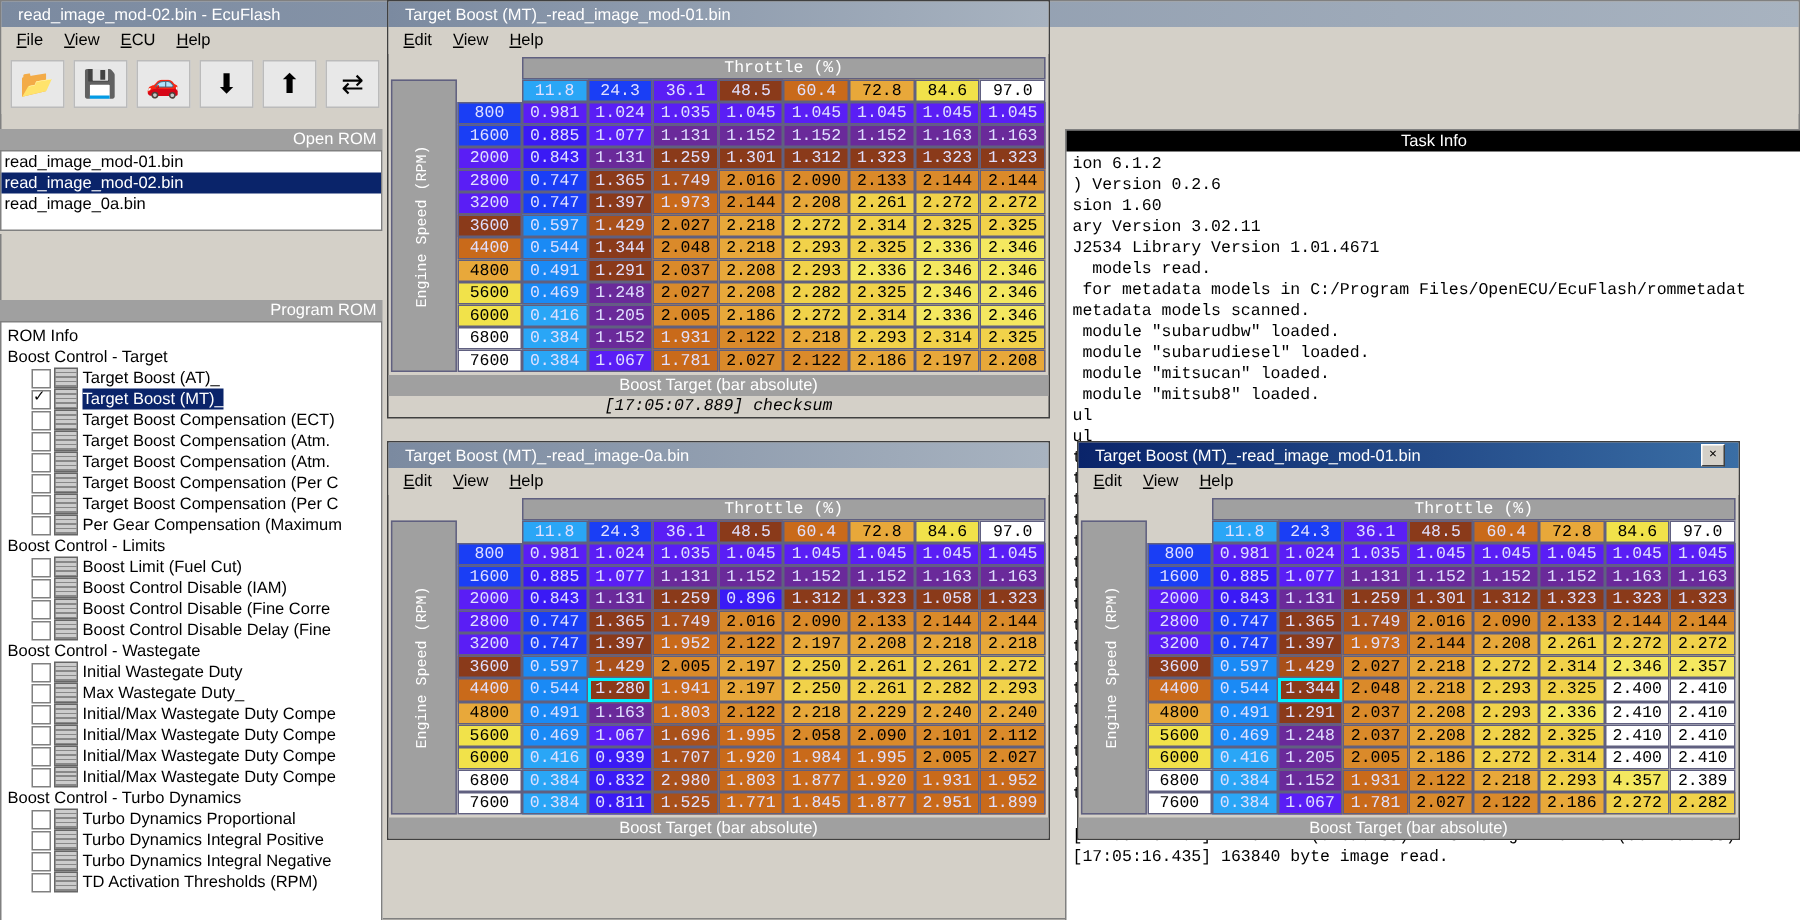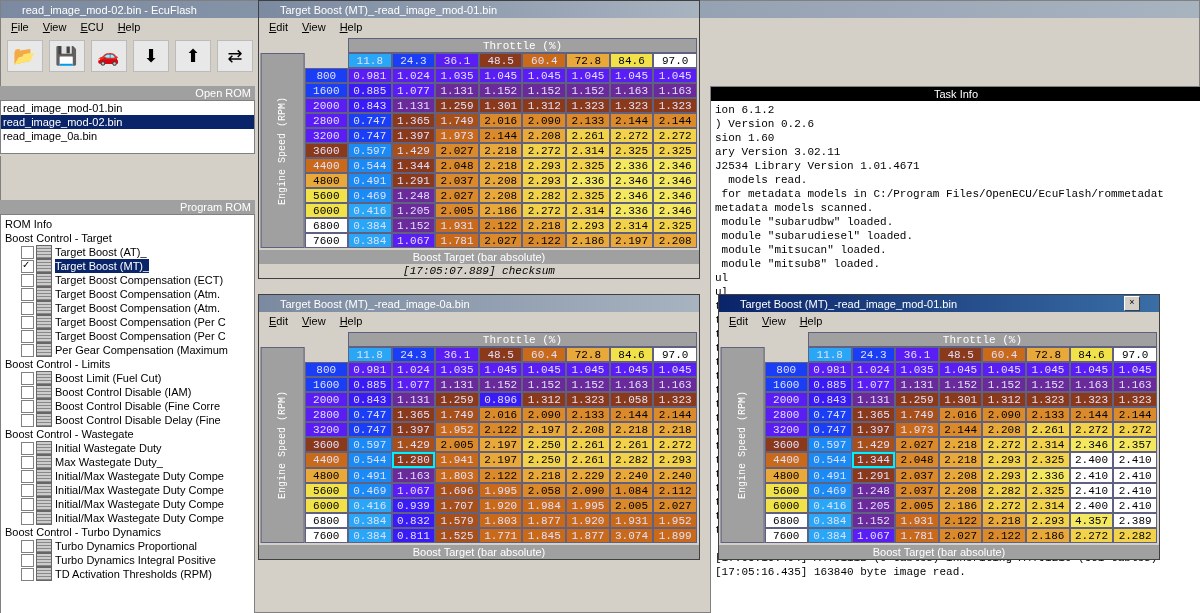--- a/index.html
+++ b/index.html
@@ -10,21 +10,21 @@
     font-size: 11px;
     background: #d4d0c8;
     color: #000;
   }
   .mono { font-family: "Courier New", monospace; font-style: italic; }
   .titlebar {
     height: 17px;
     color: #fff;
     display: flex;
     align-items: center;
-    padding: 0 19px;
+    padding: 0 9px;
     font-size: 11px;
     background: linear-gradient(to right, #7b8aa0, #a8b3c0);
   }
   .titlebar.active {
     background: linear-gradient(to right, #0a246a, #3a6ea5);
   }
   .titlebar .title-text { flex: 1; padding-left: 2px; }
   .close-btn {
     width: 14px; height: 13px;
     background: #d4d0c8;
@@ -269,20 +269,25 @@
         <span>Turbo Dynamics Proportional</span>
       </div>
       <div class="tree-item d1">
         <span class="check"></span>
         <span class="rowicon"></span>
         <span>Turbo Dynamics Integral Positive</span>
       </div>
       <div class="tree-item d1">
         <span class="check"></span>
         <span class="rowicon"></span>
+        <span>Turbo Dynamics Integral Negative</span>
+      </div>
+      <div class="tree-item d1">
+        <span class="check"></span>
+        <span class="rowicon"></span>
         <span>TD Activation Thresholds (RPM)</span>
       </div>
     </div>
 </div>
 
 <div class="taskinfo" style="left:710px; top:86px; width:490px; height:527px;">
   <div class="subtitle" style="background:#000000;">Task Info</div>
   <div class="loglines" id="loglines" style="padding:2px 4px;">ion 6.1.2
 ) Version 0.2.6
 sion 1.60
@@ -602,54 +607,54 @@
           <td style="background:#e8a83a;color:#000;" class="">2.240</td>
         </tr>
         <tr>
           <td style="background:#f1e24a;color:#000;">5600</td>
           <td style="background:#1a8af5;color:#e0e0ff;" class="">0.469</td>
           <td style="background:#5a1ef5;color:#e0e0ff;" class="">1.067</td>
           <td style="background:#a8501a;color:#e0e0ff;" class="">1.696</td>
           <td style="background:#c96a1a;color:#e0e0ff;" class="">1.995</td>
           <td style="background:#da8a2a;color:#000;" class="">2.058</td>
           <td style="background:#da8a2a;color:#000;" class="">2.090</td>
-          <td style="background:#da8a2a;color:#000;" class="">1.084</td>
+          <td style="background:#da8a2a;color:#000;" class="">2.101</td>
           <td style="background:#da8a2a;color:#000;" class="">2.112</td>
         </tr>
         <tr>
           <td style="background:#f1e24a;color:#000;">6000</td>
           <td style="background:#2aa6f6;color:#e0e0ff;" class="">0.416</td>
           <td style="background:#3a1af5;color:#e0e0ff;" class="">0.939</td>
           <td style="background:#a8501a;color:#e0e0ff;" class="">1.707</td>
           <td style="background:#c96a1a;color:#e0e0ff;" class="">1.920</td>
           <td style="background:#c96a1a;color:#e0e0ff;" class="">1.984</td>
           <td style="background:#c96a1a;color:#e0e0ff;" class="">1.995</td>
           <td style="background:#da8a2a;color:#000;" class="">2.005</td>
           <td style="background:#da8a2a;color:#000;" class="">2.027</td>
         </tr>
         <tr>
           <td style="background:#ffffff;color:#000;">6800</td>
           <td style="background:#2aa6f6;color:#e0e0ff;" class="">0.384</td>
           <td style="background:#3a1af5;color:#e0e0ff;" class="">0.832</td>
-          <td style="background:#a8501a;color:#e0e0ff;" class="">1.579</td>
+          <td style="background:#a8501a;color:#e0e0ff;" class="">2.980</td>
           <td style="background:#c96a1a;color:#e0e0ff;" class="">1.803</td>
           <td style="background:#c96a1a;color:#e0e0ff;" class="">1.877</td>
           <td style="background:#c96a1a;color:#e0e0ff;" class="">1.920</td>
           <td style="background:#c96a1a;color:#e0e0ff;" class="">1.931</td>
           <td style="background:#c96a1a;color:#e0e0ff;" class="">1.952</td>
         </tr>
         <tr>
           <td style="background:#ffffff;color:#000;">7600</td>
           <td style="background:#2aa6f6;color:#e0e0ff;" class="">0.384</td>
           <td style="background:#3a1af5;color:#e0e0ff;" class="">0.811</td>
           <td style="background:#a8501a;color:#e0e0ff;" class="">1.525</td>
           <td style="background:#c96a1a;color:#e0e0ff;" class="">1.771</td>
           <td style="background:#c96a1a;color:#e0e0ff;" class="">1.845</td>
           <td style="background:#c96a1a;color:#e0e0ff;" class="">1.877</td>
-          <td style="background:#c96a1a;color:#e0e0ff;" class="">3.074</td>
+          <td style="background:#c96a1a;color:#e0e0ff;" class="">2.951</td>
           <td style="background:#c96a1a;color:#e0e0ff;" class="">1.899</td>
         </tr>
       </tbody>
     </table>
     <div class="tbl-footer">Boost Target (bar absolute)</div>
   </div>
 
 <div class="tbl-window" style="left:718px; top:294px; width:440px;" id="win-mod02">
     <div class="titlebar active">
       <span class="title-text">Target Boost (MT)_-read_image_mod-01.bin</span>

